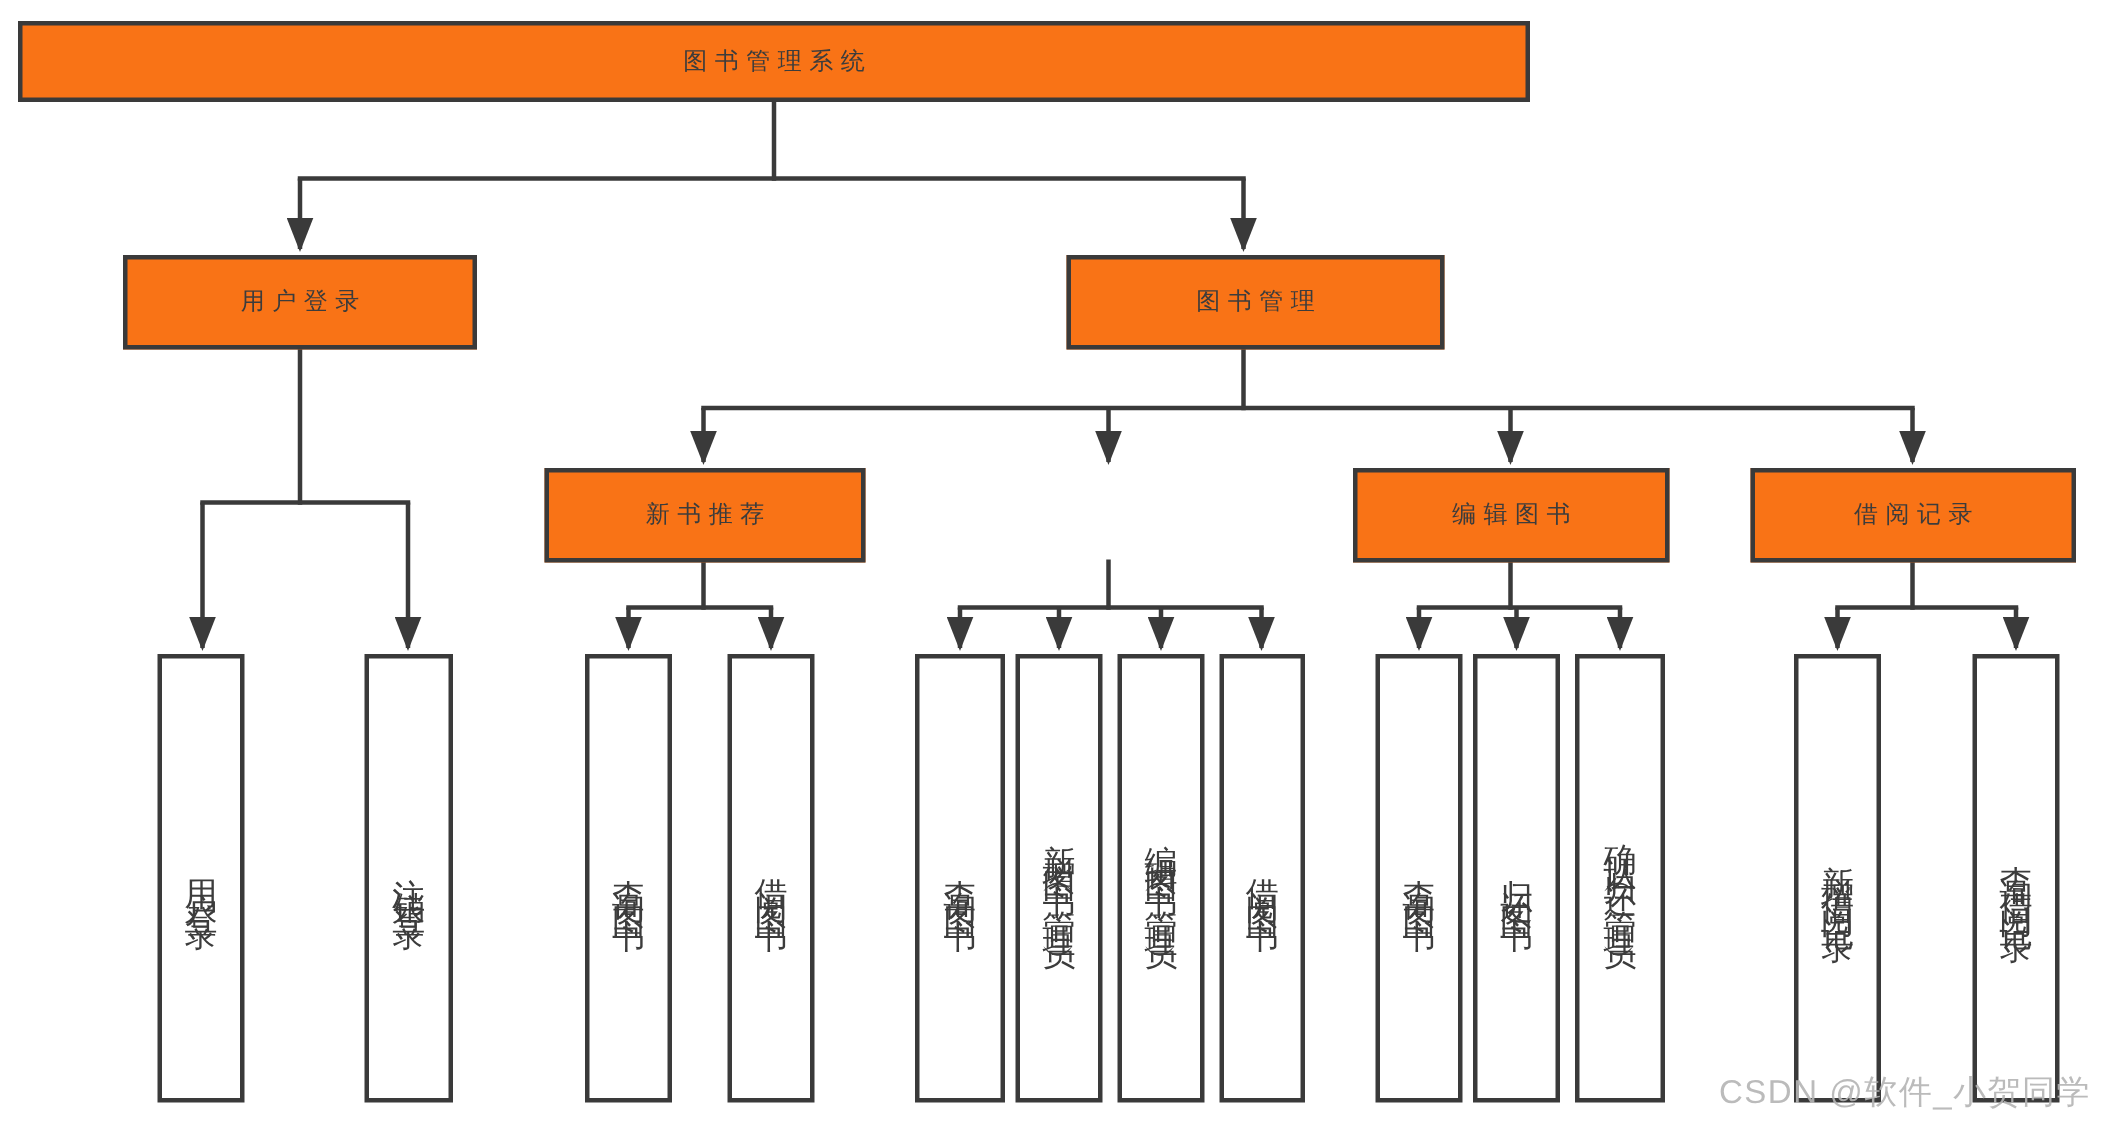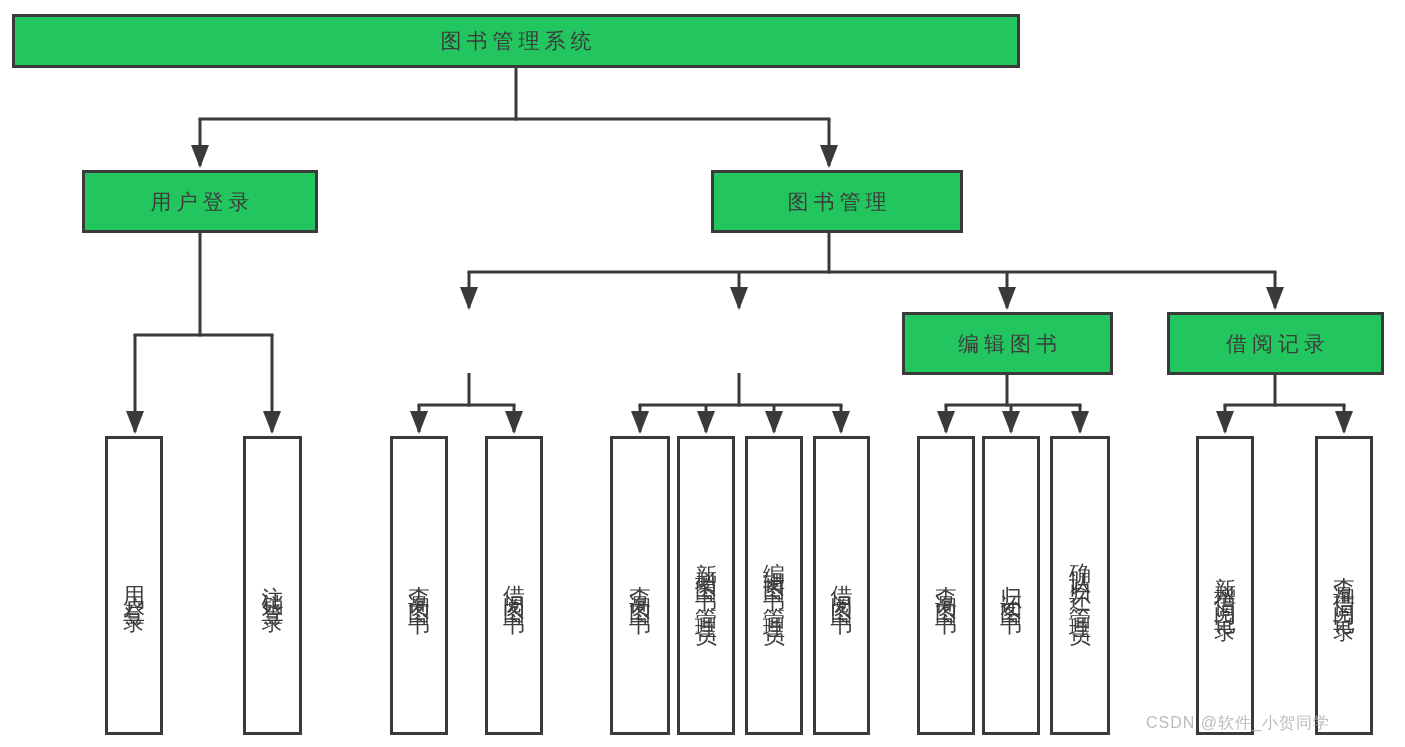--- a/index.html
+++ b/index.html
@@ -16,43 +16,43 @@
     overflow:hidden;
   }
   svg.connectors{
     position:absolute;left:0;top:0;z-index:1;
   }
   svg.connectors line{stroke:var(--line);stroke-width:3;}
   .node{
     position:absolute;z-index:2;
     box-sizing:border-box;
     border:3px solid var(--line);
-    background:#22c55e;
+    background:#f97316;
     display:flex;align-items:center;justify-content:center;
-    font-size:21px;color:var(--text);
+    font-size:16px;color:var(--text);
     letter-spacing:5px;padding-left:5px;
     white-space:nowrap;
     font-family:Liberation Mono, monospace;
   }
   .leaf{
     position:absolute;z-index:2;
     box-sizing:border-box;
     border:3px solid var(--line);
     background:#fff;
     writing-mode:vertical-rl;
     text-orientation:mixed;
     display:flex;align-items:center;justify-content:center;
     font-size:22px;color:var(--text);
     letter-spacing:9px;
     line-height:1;
   }
   .watermark{
     position:absolute;z-index:3;
     left:1146px;top:713px;
-    font-size:16px;color:#b4b4b4;opacity:.9;
+    font-size:22px;color:#b4b4b4;opacity:.9;
     letter-spacing:1px;white-space:nowrap;
   }
 </style>
 </head>
 <body>
 
 <div class="canvas">
 
   <svg class="connectors" width="1405" height="747" viewBox="0 0 1405 747" aria-hidden="true">
     <defs>
@@ -100,20 +100,21 @@
     <line x1="1223.5" y1="405" x2="1345.5" y2="405"></line>
     <line x1="1225" y1="405" x2="1225" y2="432" marker-end="url(#arrowhead)"></line>
     <line x1="1344" y1="405" x2="1344" y2="432" marker-end="url(#arrowhead)"></line>
   </svg>
 
   <div class="node" style="left:12px;top:14px;width:1008px;height:54px">图书管理系统</div>
 
   <div class="node" style="left:82px;top:170px;width:236px;height:63px">用户登录</div>
   <div class="node" style="left:711px;top:170px;width:252px;height:63px">图书管理</div>
 
+  <div class="node" style="left:363px;top:312px;width:214px;height:63px">新书推荐</div>
   <div class="node" style="left:902px;top:312px;width:211px;height:63px">编辑图书</div>
   <div class="node" style="left:1167px;top:312px;width:217px;height:63px">借阅记录</div>
 
   <div class="leaf" style="left:105px;top:436px;width:58px;height:299px">用户登录</div>
   <div class="leaf" style="left:243px;top:436px;width:59px;height:299px">注销登录</div>
 
   <div class="leaf" style="left:390px;top:436px;width:58px;height:299px">查询图书</div>
   <div class="leaf" style="left:485px;top:436px;width:58px;height:299px">借阅图书</div>
 
   <div class="leaf" style="left:610px;top:436px;width:60px;height:299px">查询图书</div>

